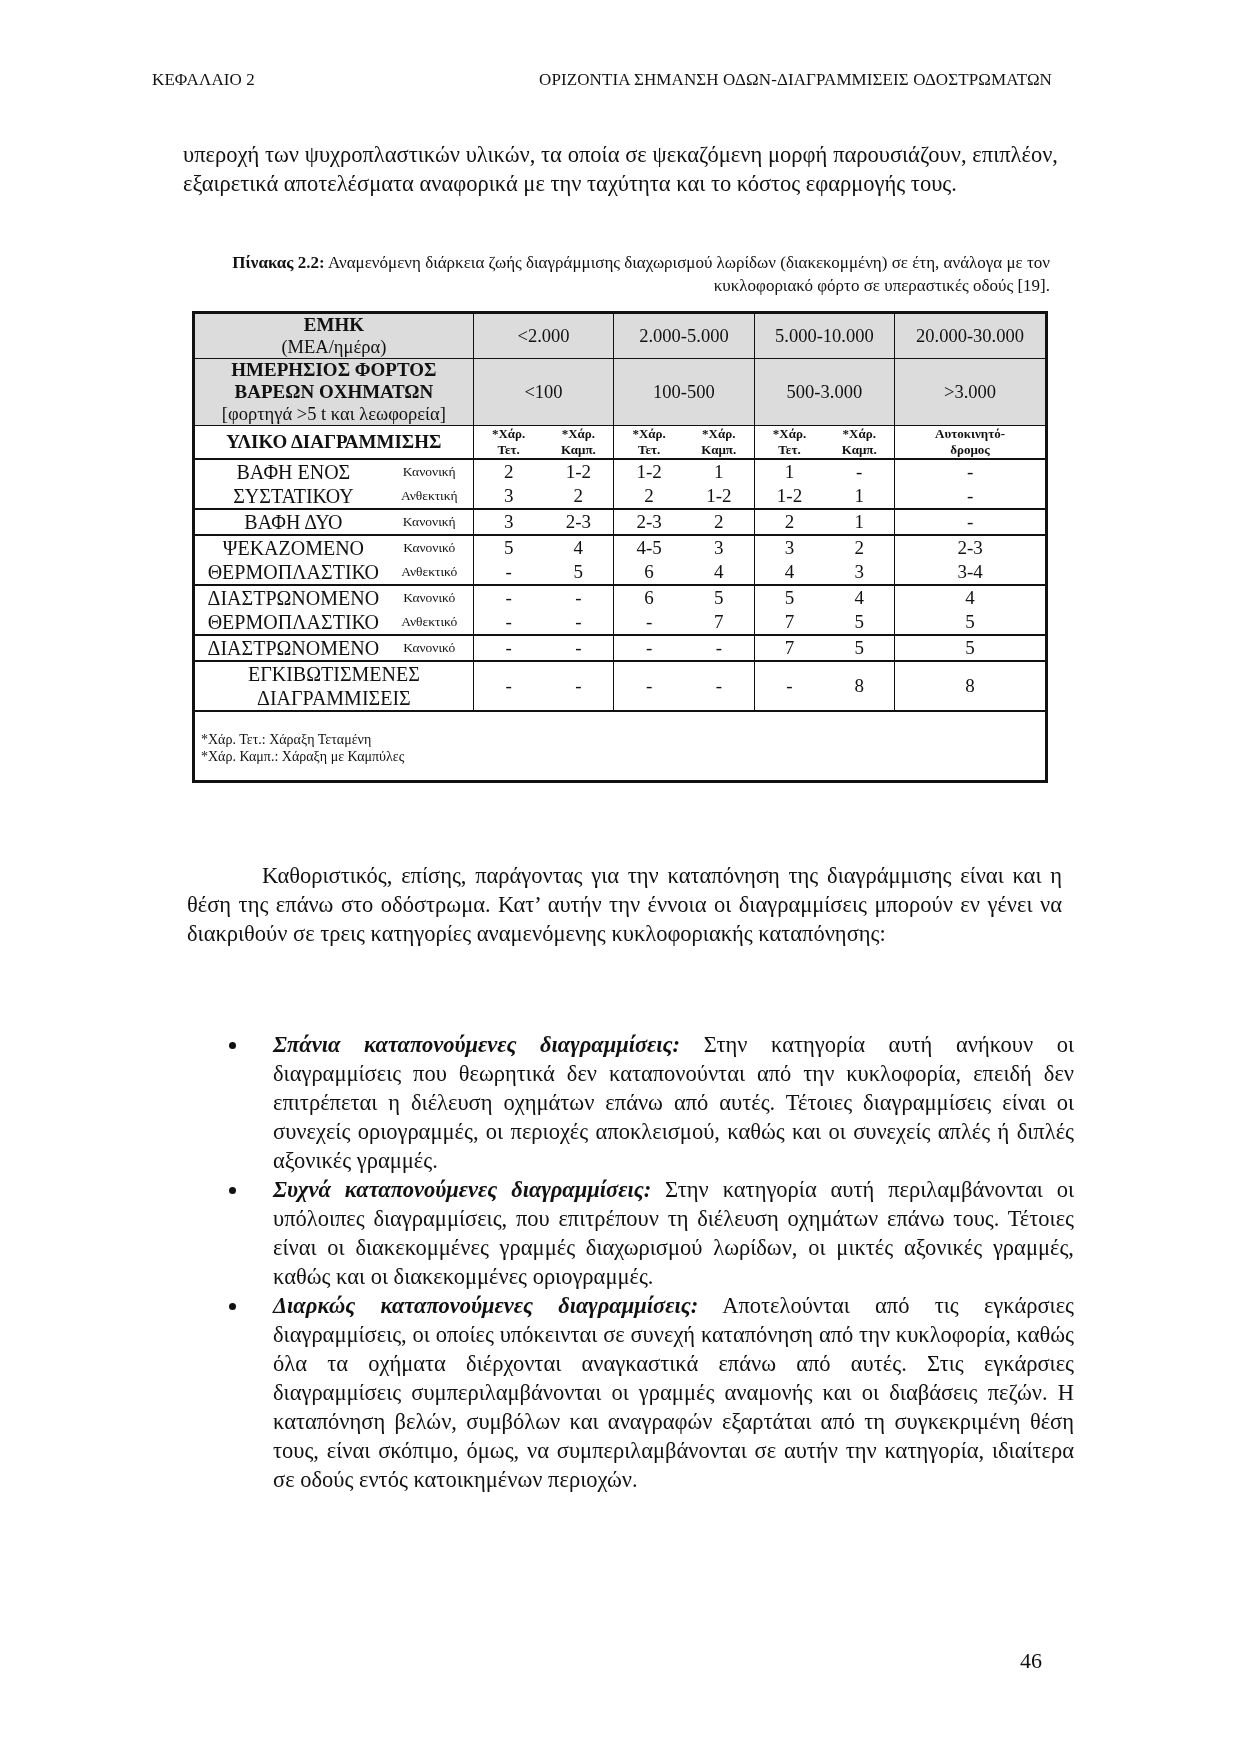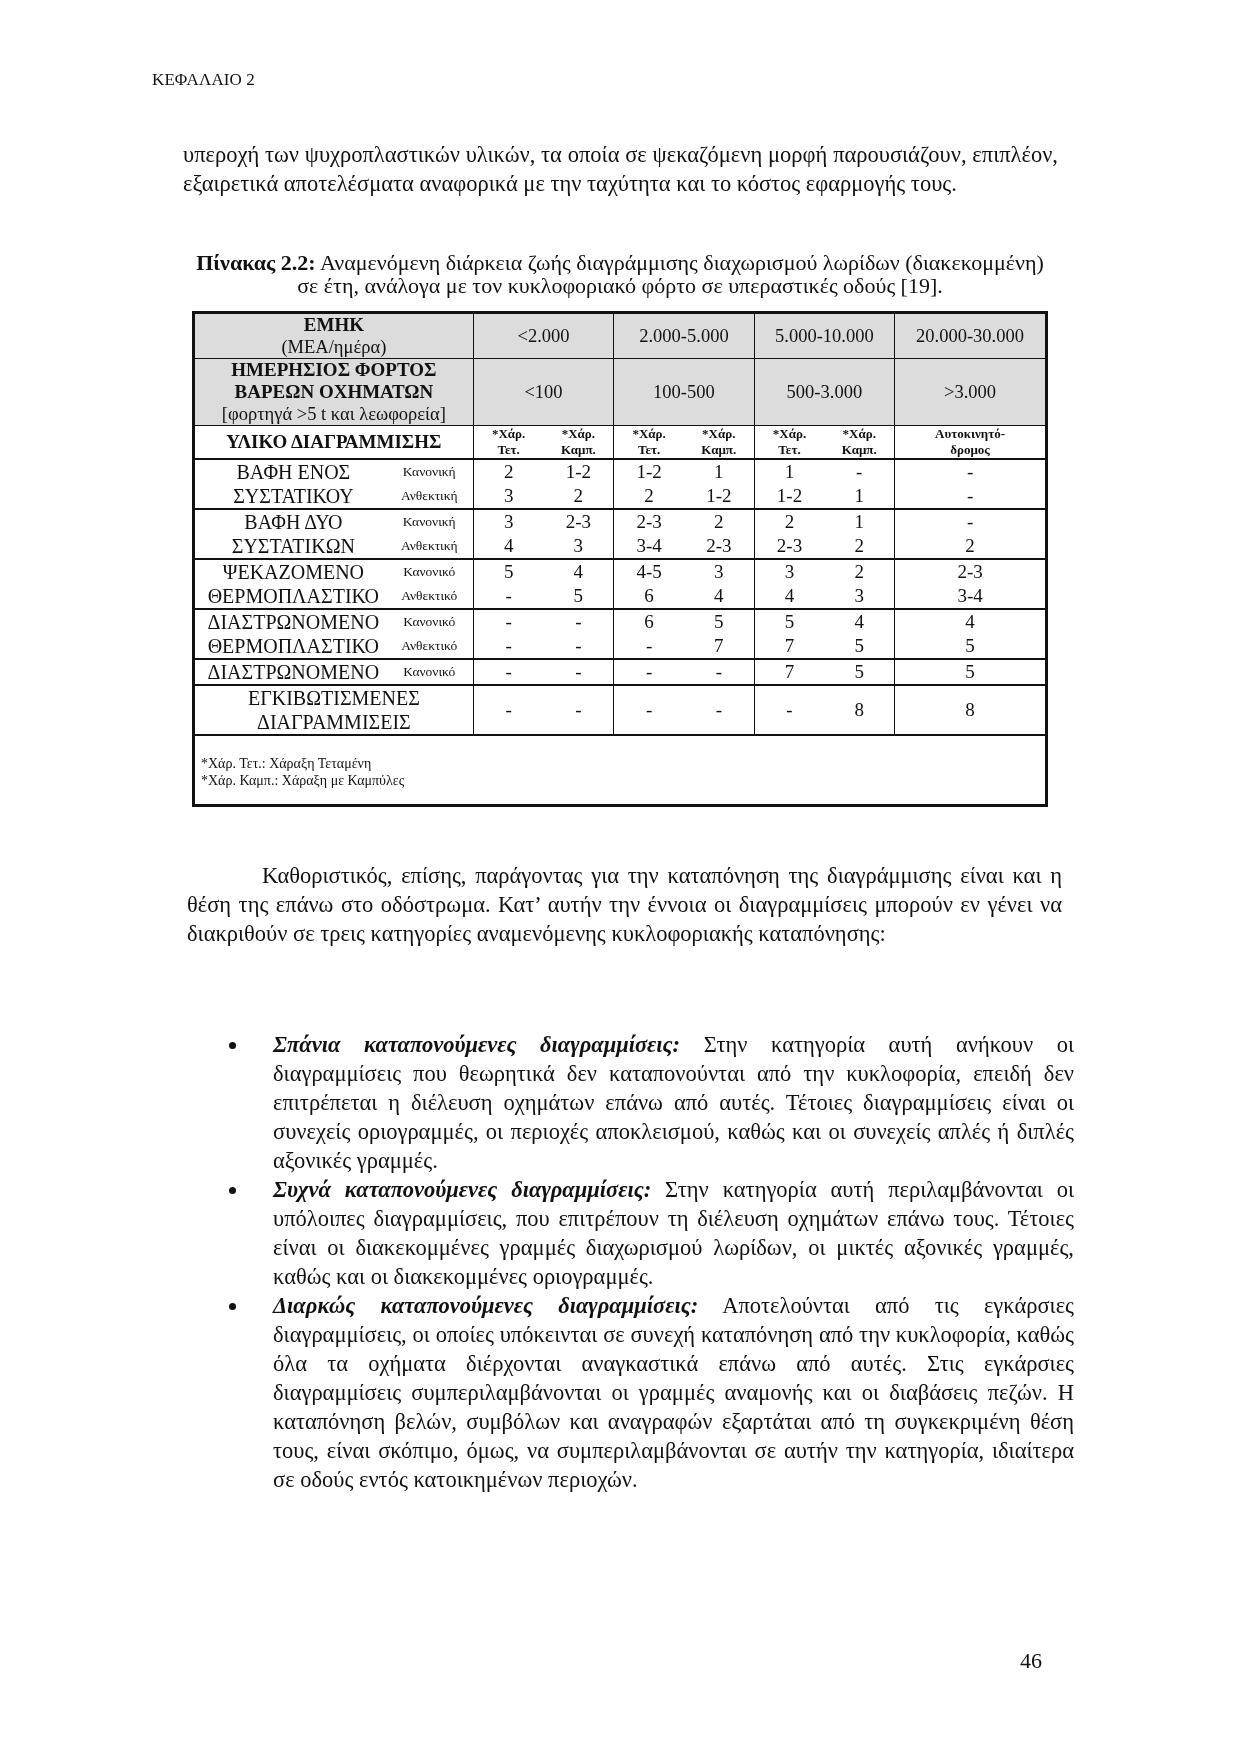--- a/index.html
+++ b/index.html
@@ -12,21 +12,21 @@
     font-size: 17px; display: flex; justify-content: space-between;
     letter-spacing: 0.1px;
   }
   .para {
     position: absolute; left: 183px; width: 875px;
     font-size: 22.5px; line-height: 29px; text-align: justify;
   }
   .para.indent { text-indent: 75px; }
   .caption {
     position: absolute; top: 251px; left: 190px; width: 860px;
-    font-size: 22px; line-height: 23px; text-align: center;
+    font-size: 17px; line-height: 23px; text-align: right;
   }
   .caption b { font-weight: bold; }
 
   table.main {
     position: absolute; top: 311px; left: 192px; width: 856px;
     border-collapse: collapse; border: 3px solid #111;
     font-size: 18.5px;
   }
   table.main td {
     border-left: 1.5px solid #111; border-right: 1.5px solid #111;
@@ -60,20 +60,21 @@
   ul.bullets li .lead { font-weight: bold; font-style: italic; }
   .pagenum {
     position: absolute; top: 1648px; left: 1020px; font-size: 22px;
   }
 </style>
 </head>
 <body>
 
 <div class="header">
   <span>ΚΕΦΑΛΑΙΟ 2</span>
+  <span>ΟΡΙΖΟΝΤΙΑ ΣΗΜΑΝΣΗ ΟΔΩΝ-ΔΙΑΓΡΑΜΜΙΣΕΙΣ ΟΔΟΣΤΡΩΜΑΤΩΝ</span>
 </div>
 
 <p class="para" style="top:140px; margin:0;">υπεροχή των ψυχροπλαστικών υλικών, τα οποία σε ψεκαζόμενη μορφή παρουσιάζουν, επιπλέον, εξαιρετικά αποτελέσματα αναφορικά με την ταχύτητα και το κόστος εφαρμογής τους.</p>
 
 <div class="caption">
   <b>Πίνακας 2.2:</b><span> Αναμενόμενη διάρκεια ζωής διαγράμμισης διαχωρισμού λωρίδων (διακεκομμένη) σε έτη, ανάλογα με τον κυκλοφοριακό φόρτο σε υπεραστικές οδούς [19].</span>
 </div>
 
 <table class="main">
   <colgroup>
@@ -166,31 +167,20 @@
         <td class="mat-name noR">ΒΑΦΗ ΔΥΟ</td>
         <td class="variant noL">Κανονική</td>
         <td class="val noR">3</td>
         <td class="val noL">2-3</td>
         <td class="val noR">2-3</td>
         <td class="val noL">2</td>
         <td class="val noR">2</td>
         <td class="val noL">1</td>
         <td class="val">-</td>
       </tr>
-      <tr style="height:23px">
-        <td class="mat-name noR">ΣΥΣΤΑΤΙΚΩΝ</td>
-        <td class="variant noL">Ανθεκτική</td>
-        <td class="val noR">4</td>
-        <td class="val noL">3</td>
-        <td class="val noR">3-4</td>
-        <td class="val noL">2-3</td>
-        <td class="val noR">2-3</td>
-        <td class="val noL">2</td>
-        <td class="val">2</td>
-      </tr>
       <tr style="height:23px" class="sep">
         <td class="mat-name noR">ΨΕΚΑΖΟΜΕΝΟ</td>
         <td class="variant noL">Κανονικό</td>
         <td class="val noR">5</td>
         <td class="val noL">4</td>
         <td class="val noR">4-5</td>
         <td class="val noL">3</td>
         <td class="val noR">3</td>
         <td class="val noL">2</td>
         <td class="val">2-3</td>

